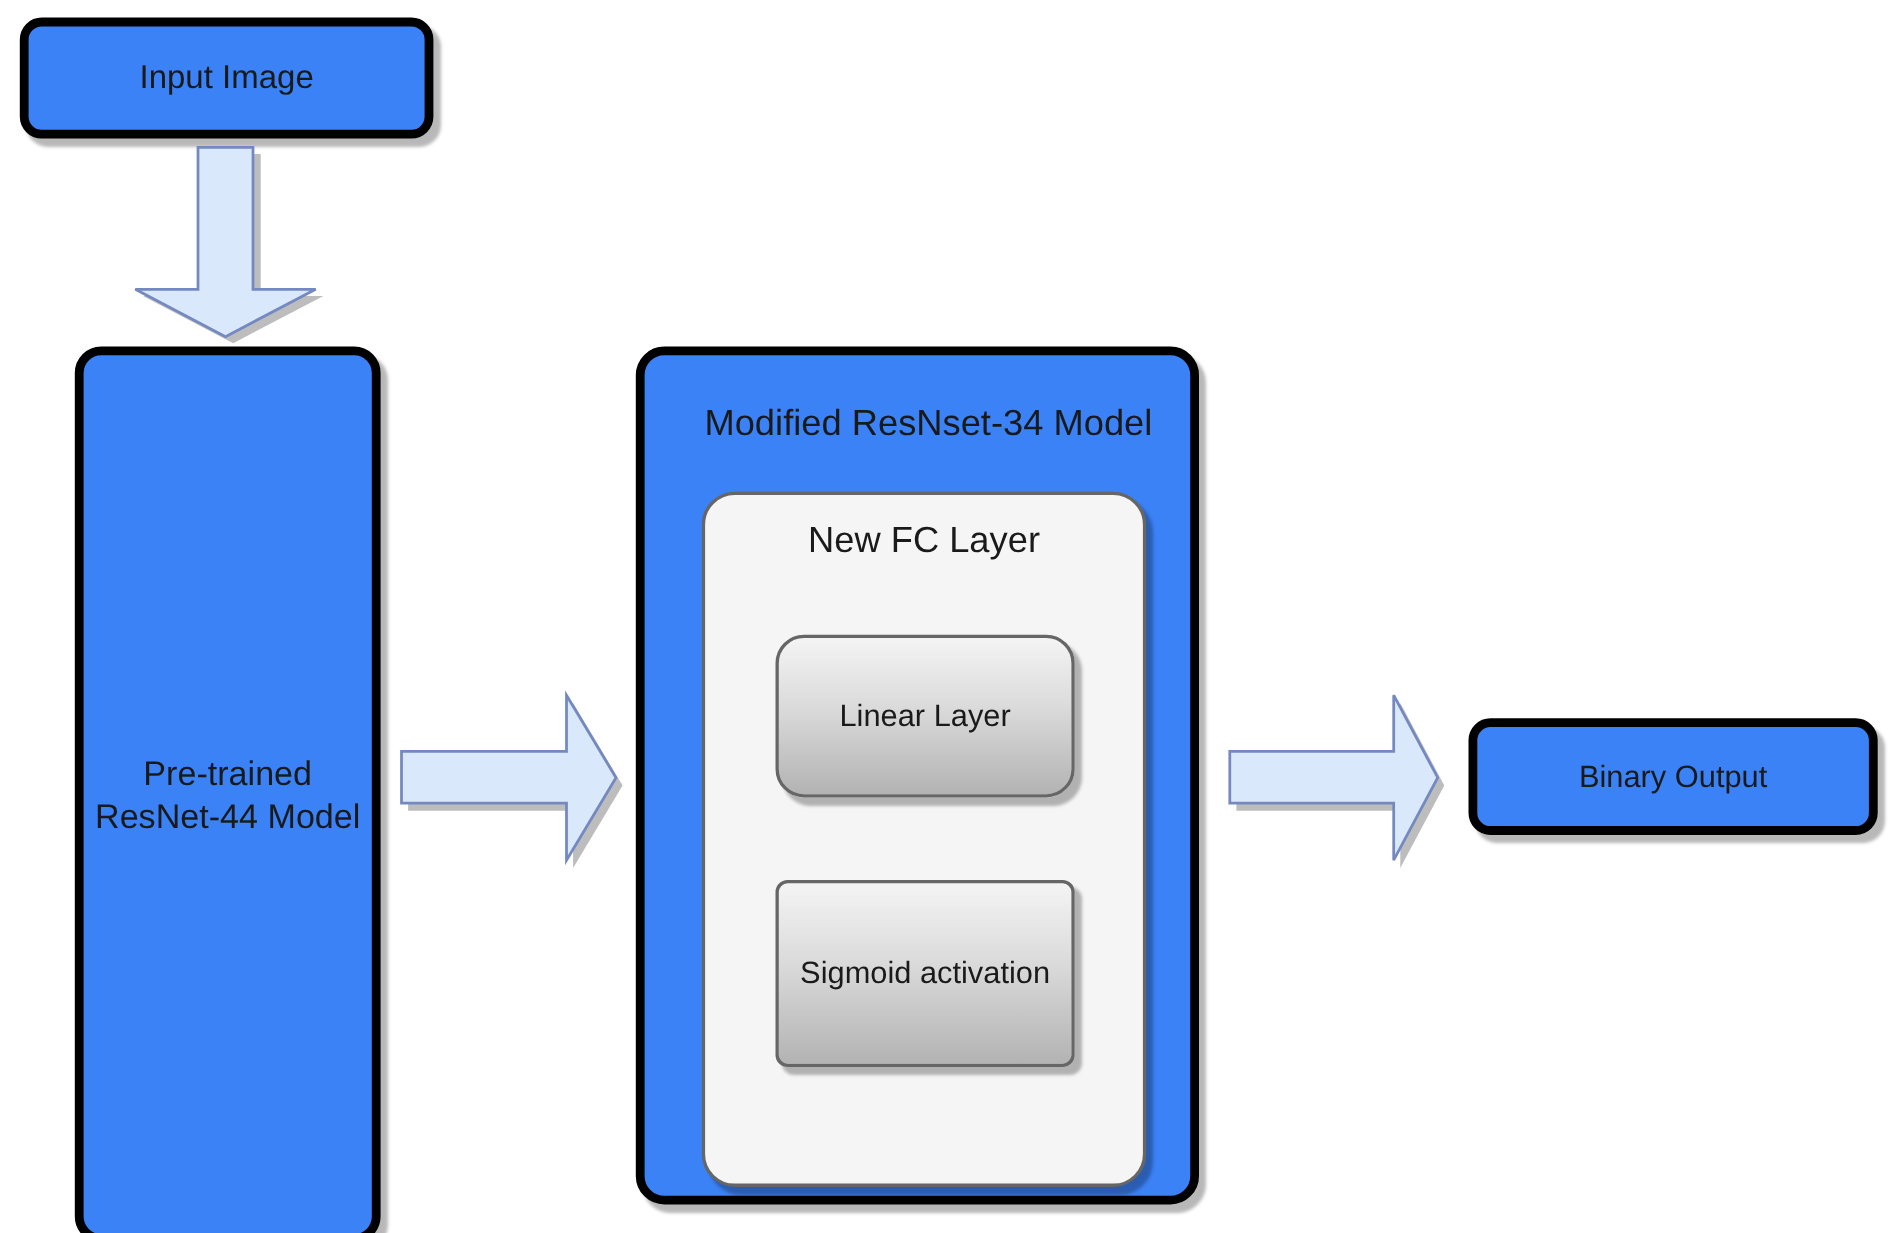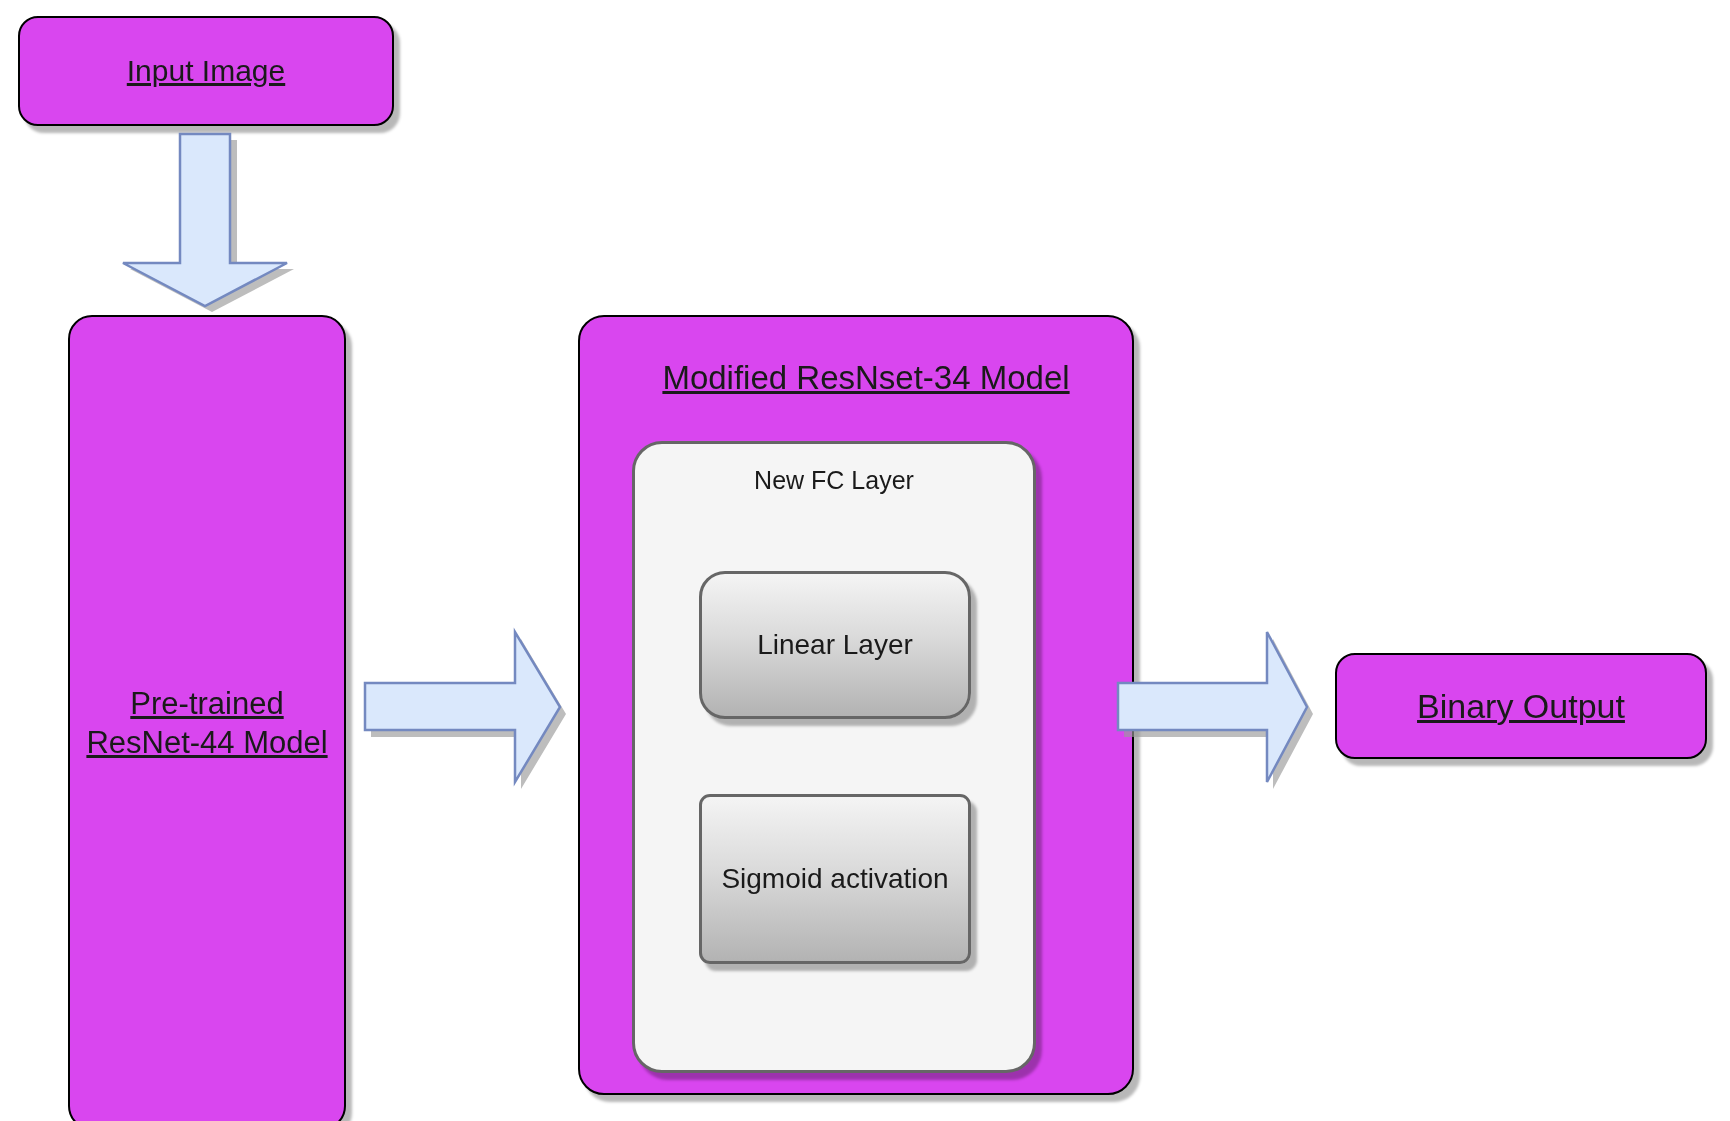--- a/index.html
+++ b/index.html
@@ -12,45 +12,44 @@
     width: 1730px;
     height: 1121px;
     background: #ffffff;
     font-family: "Liberation Sans", sans-serif;
     color: #1a1a1a;
     overflow: hidden;
   }
   
   .gbox {
     position: absolute;
-    background: #d946ef;
-    border: 2px solid #000000;
+    background: #3b82f6;
+    border: 8px solid #000000;
     border-radius: 20px;
     box-shadow: 6px 7px 3px rgba(0,0,0,0.28);
     display: flex;
     align-items: center;
     justify-content: center;
     text-align: center;
     box-sizing: border-box;
-    text-decoration: underline;
   }
   .node-input {
     left: 18px; top: 16px; width: 376px; height: 110px;
     font-size: 30px;
   }
   .node-pretrained {
     left: 68px; top: 315px; width: 278px; height: 815px;
     font-size: 31px; line-height: 39px; border-radius: 24px;
   }
   .node-binary {
     left: 1335px; top: 653px; width: 372px; height: 106px;
-    font-size: 34px;
+    font-size: 28px;
   }
   .node-modified {
-    left: 578px; top: 315px; width: 556px; height: 780px;
+    left: 578px; top: 315px; width: 512px; height: 780px;
     display: block;
     border-radius: 26px;
     padding-left: 20px;
   }
   .container-title {
     margin-top: 42px;
     text-align: center;
     font-size: 33px;
     white-space: nowrap;
   }
@@ -58,21 +57,21 @@
     position: absolute;
     left: 52px; top: 124px; width: 404px; height: 632px;
     background: #f5f5f5;
     border: 3px solid #666666;
     border-radius: 30px;
     box-shadow: 6px 7px 3px rgba(0,0,0,0.28);
     box-sizing: border-box;
   }
   .fc-title {
     margin-top: 22px;
-    font-size: 25px;
+    font-size: 33px;
     white-space: nowrap;
   }
   .graybox {
     position: absolute;
     left: 64px; width: 272px;
     background: linear-gradient(180deg, #f4f4f4 0%, #dadada 45%, #b3b3b3 100%);
     border: 3px solid #666666;
     border-radius: 26px;
     box-shadow: 6px 7px 3px rgba(0,0,0,0.28);
     display: flex;

